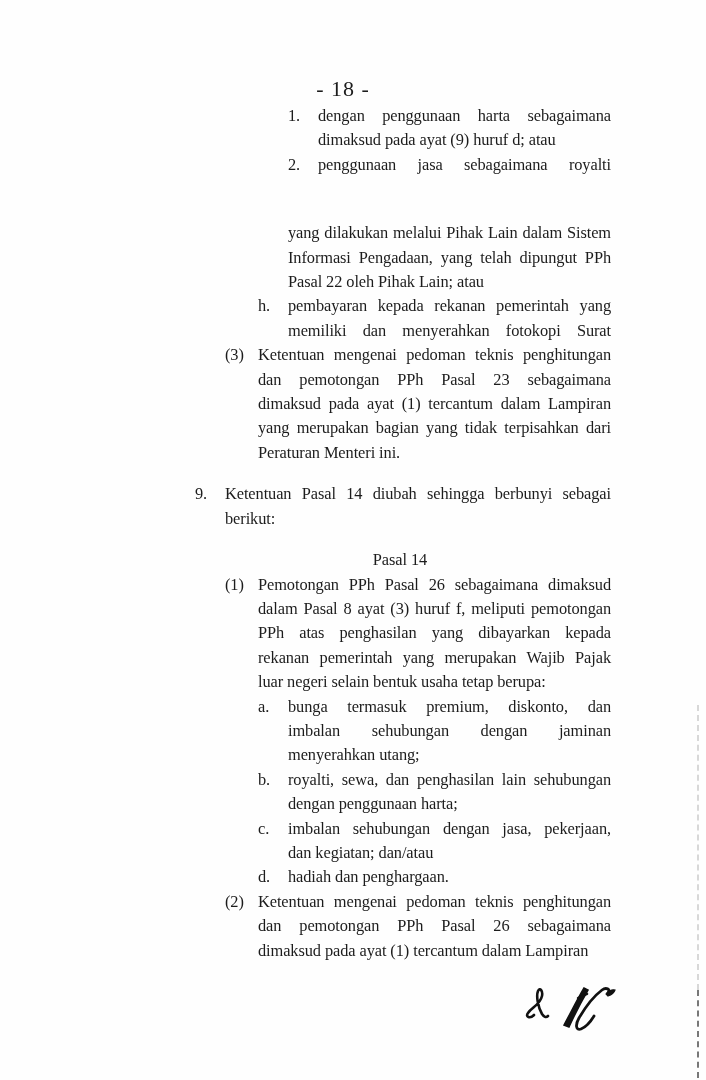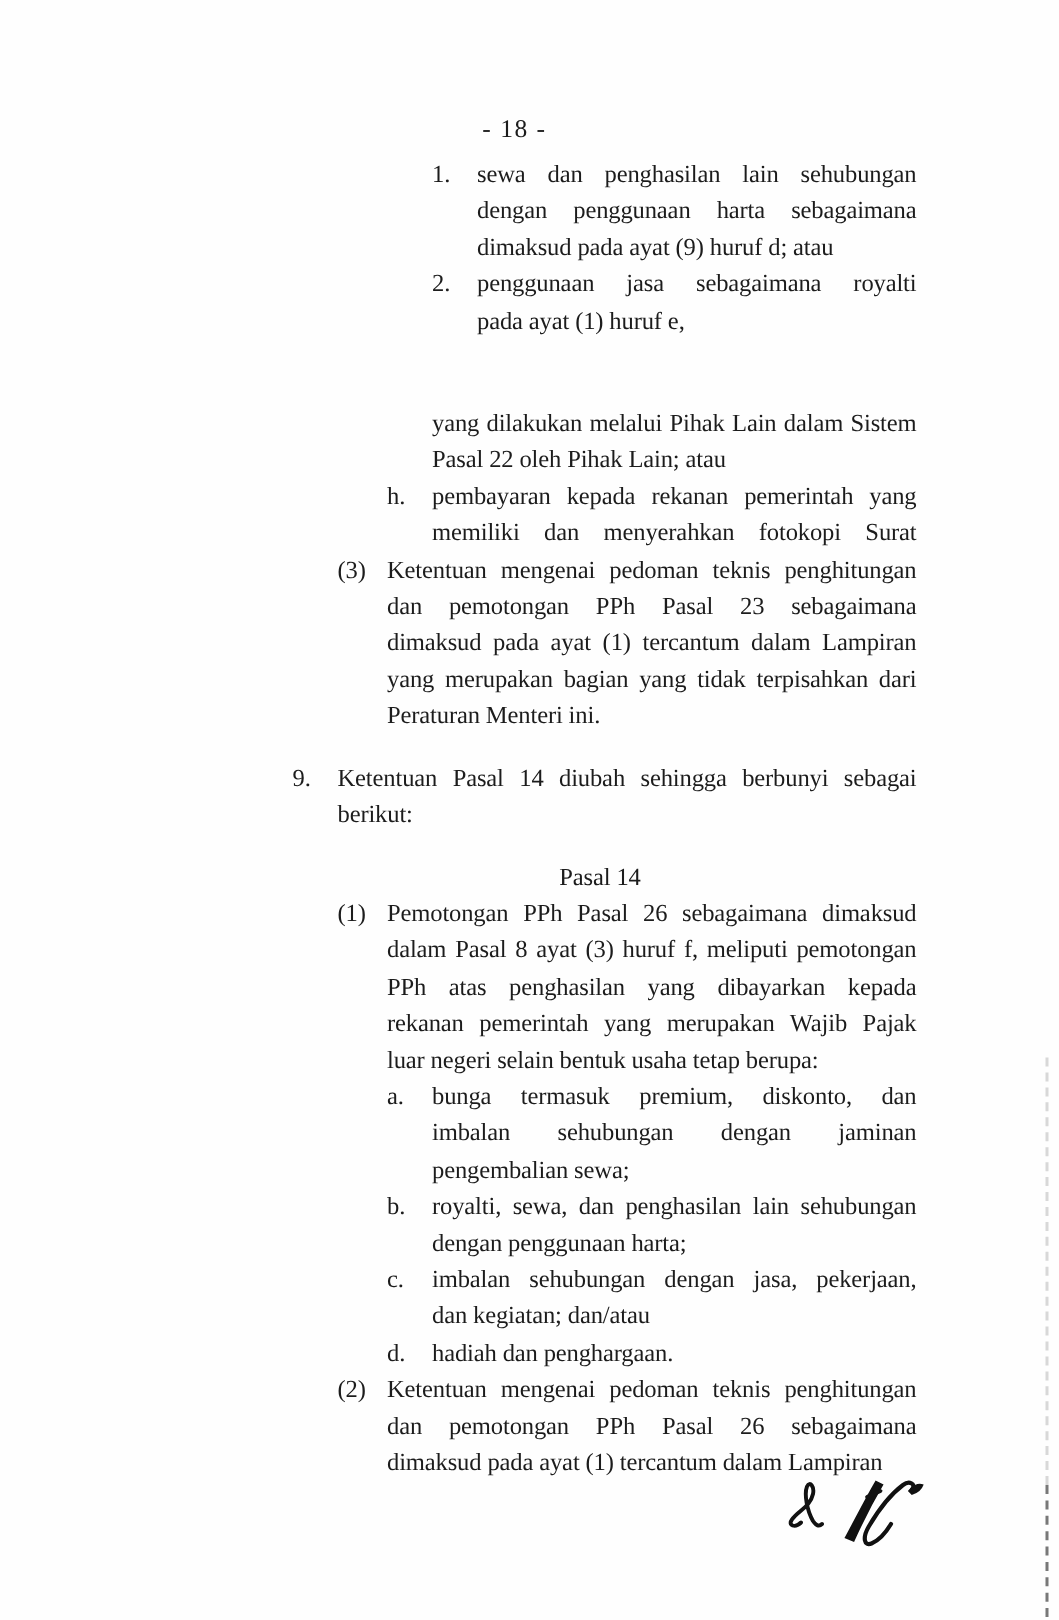--- a/index.html
+++ b/index.html
@@ -16,21 +16,21 @@
     overflow: hidden;
     font-family: "Liberation Serif", "DejaVu Serif", serif;
     color: #1c1c1c;
   }
   .page-number {
     position: absolute;
     top: 76px;
     left: 0;
     width: 686px;
     text-align: center;
-    font-size: 17px;
+    font-size: 22px;
     letter-spacing: 1px;
   }
   .content {
     position: absolute;
     top: 104px;
     left: 0;
     right: 0;
   }
   .para {
     display: flex;
@@ -105,35 +105,34 @@
 <body>
 
 <div class="page">
 
   <div class="page-number">- 18 -</div>
 
   <div class="content" id="content">
       <div class="para lvl-numsub">
         <span class="marker">1.</span>
         <div class="lines">
-          <div class="line">sewa dan penghasilan lain sehubungan</div>
           <div class="line">dengan penggunaan harta sebagaimana</div>
           <div class="line last">dimaksud pada ayat (9) huruf d; atau</div>
         </div>
       </div>
       <div class="para lvl-numsub">
         <span class="marker">2.</span>
         <div class="lines">
           <div class="line">penggunaan jasa sebagaimana royalti</div>
-          <div class="line last">pada ayat (1) huruf e,</div>
         </div>
       </div>
       <div class="para lvl-alpha-cont">
         <div class="lines">
           <div class="line">yang dilakukan melalui Pihak Lain dalam Sistem</div>
+          <div class="line">Informasi Pengadaan, yang telah dipungut PPh</div>
           <div class="line last">Pasal 22 oleh Pihak Lain; atau</div>
         </div>
       </div>
       <div class="para lvl-alpha">
         <span class="marker">h.</span>
         <div class="lines">
           <div class="line">pembayaran kepada rekanan pemerintah yang</div>
           <div class="line">memiliki dan menyerahkan fotokopi Surat</div>
         </div>
       </div>
@@ -167,21 +166,21 @@
           <div class="line">PPh atas penghasilan yang dibayarkan kepada</div>
           <div class="line">rekanan pemerintah yang merupakan Wajib Pajak</div>
           <div class="line last">luar negeri selain bentuk usaha tetap berupa:</div>
         </div>
       </div>
       <div class="para lvl-alpha">
         <span class="marker">a.</span>
         <div class="lines">
           <div class="line">bunga termasuk premium, diskonto, dan</div>
           <div class="line">imbalan sehubungan dengan jaminan</div>
-          <div class="line last">pengembalian sewa;</div>
+          <div class="line last">menyerahkan utang;</div>
         </div>
       </div>
       <div class="para lvl-alpha">
         <span class="marker">b.</span>
         <div class="lines">
           <div class="line">royalti, sewa, dan penghasilan lain sehubungan</div>
           <div class="line last">dengan penggunaan harta;</div>
         </div>
       </div>
       <div class="para lvl-alpha">

